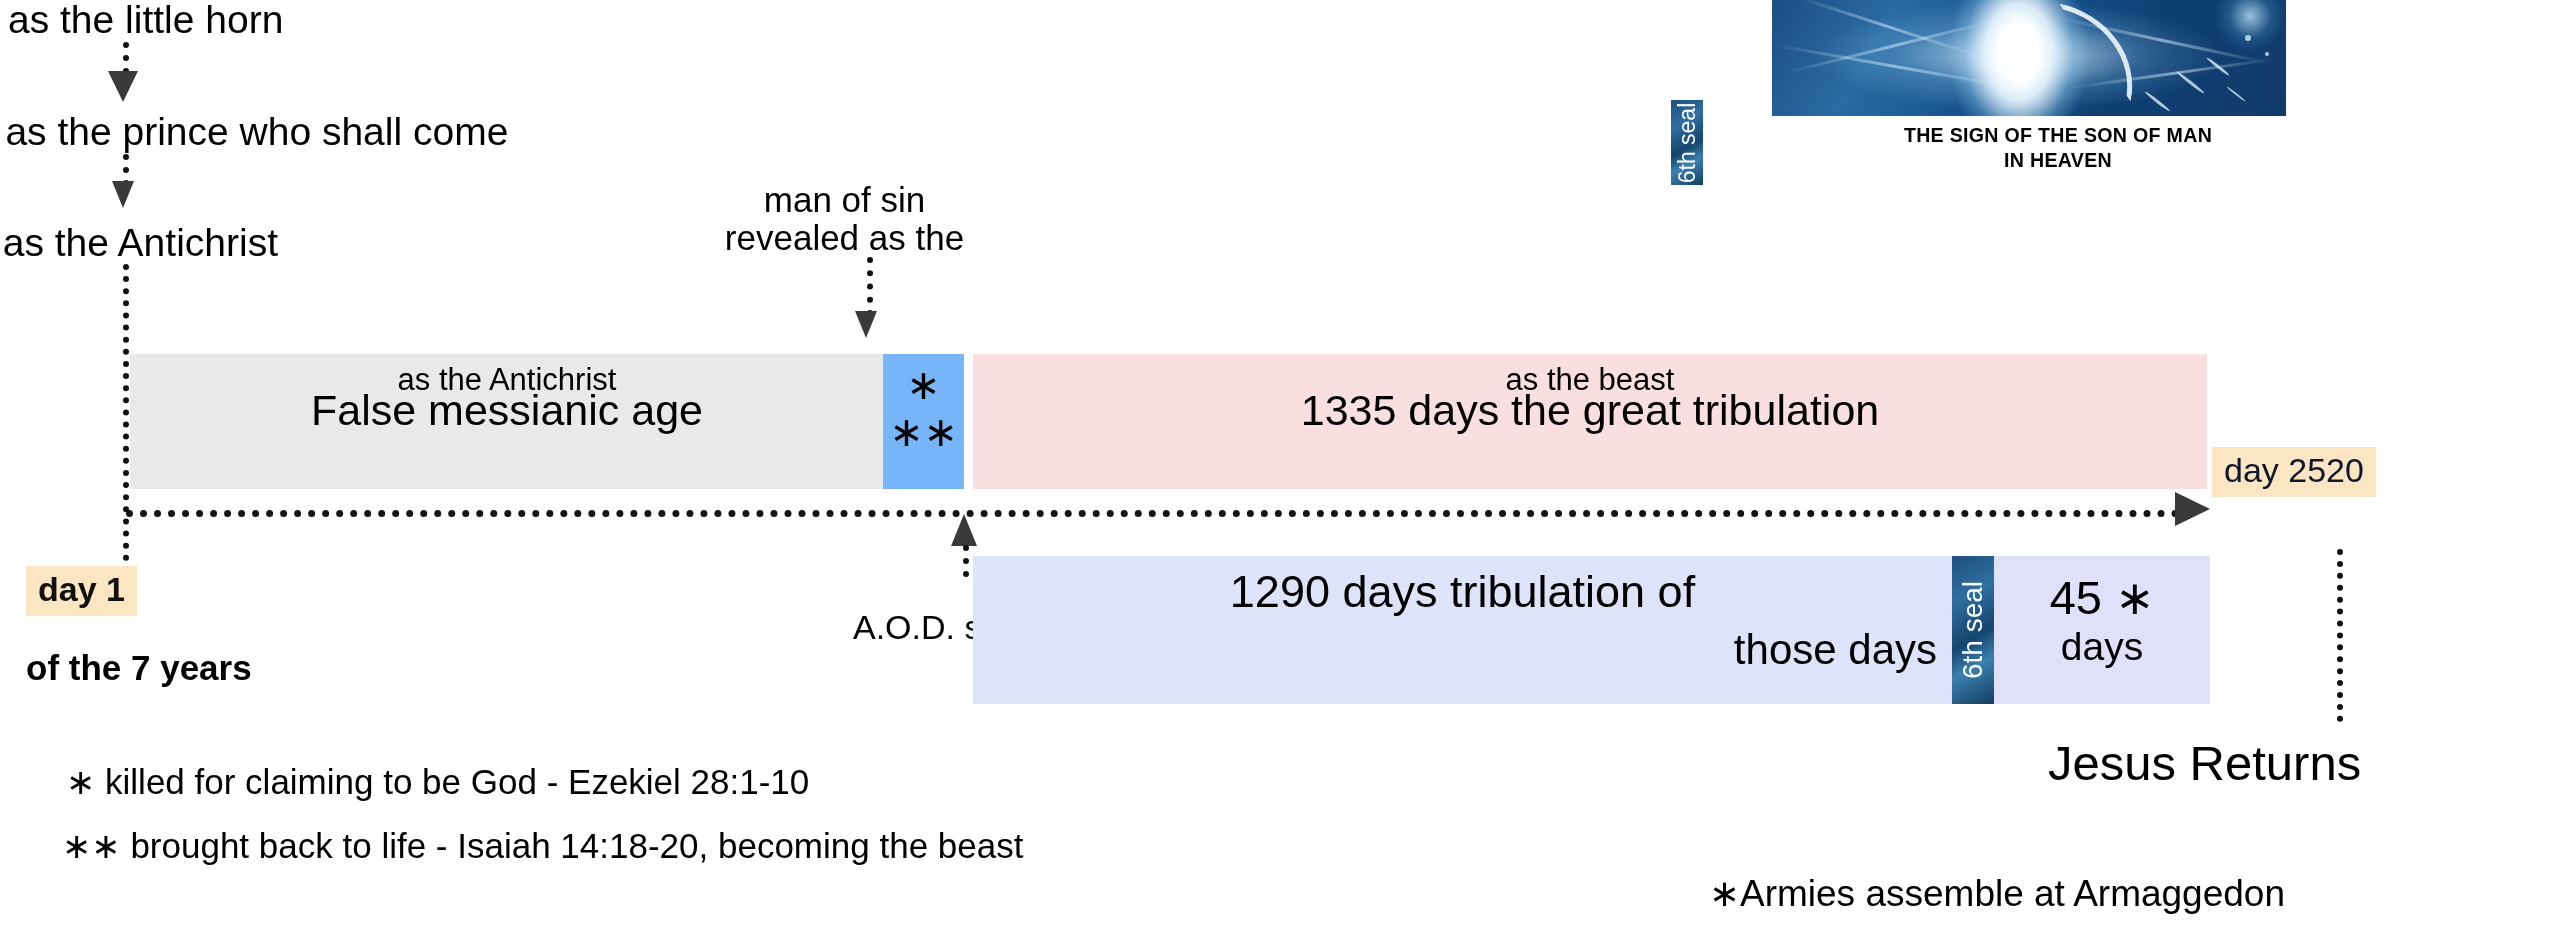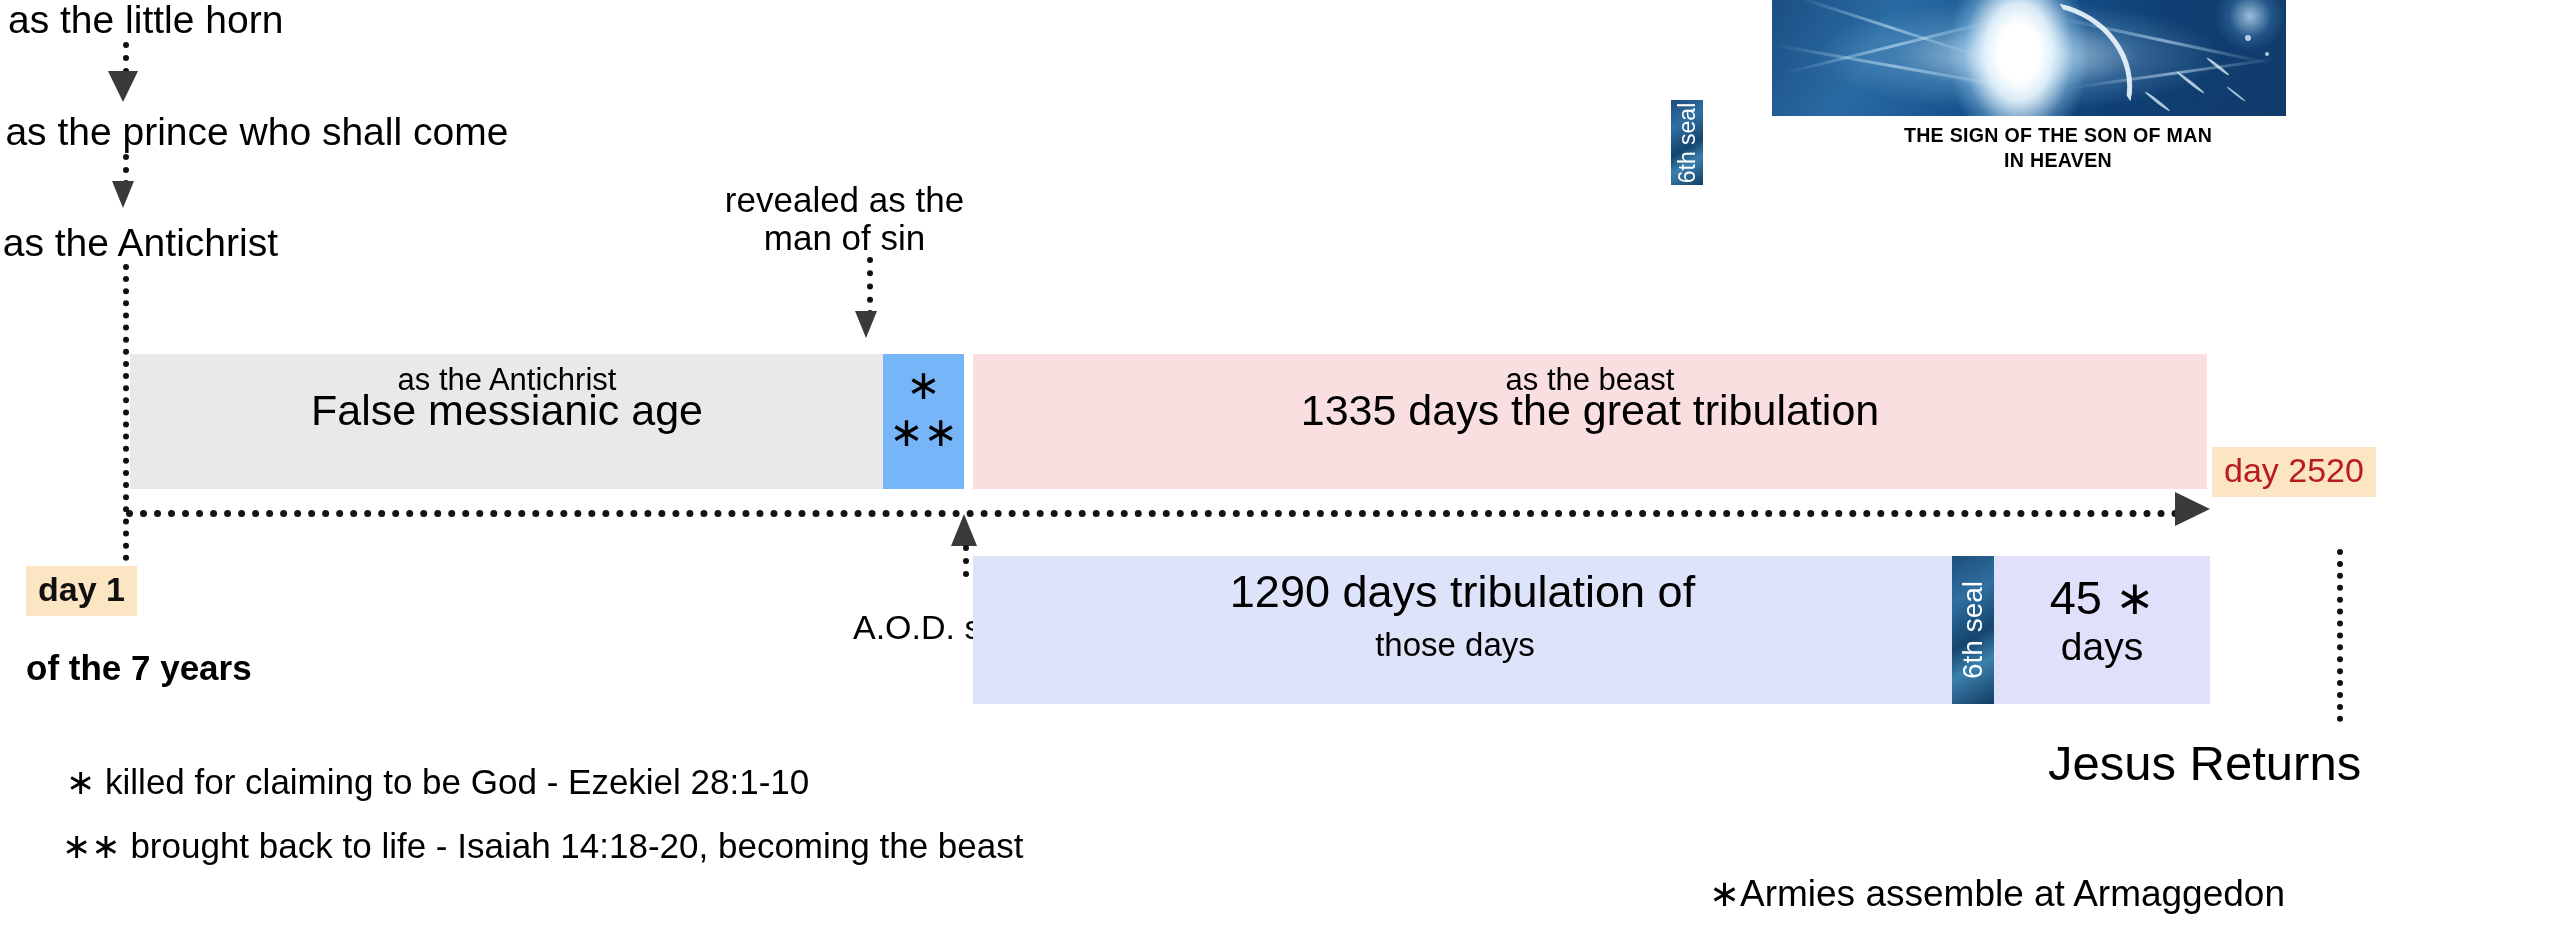--- a/index.html
+++ b/index.html
@@ -73,33 +73,33 @@
     border-right:13.5px solid transparent;
     border-bottom:32px solid #3a3a3a;
   }
 
   
   .chip{
     position:absolute;background:#fbe5c3;font-size:34px;
     padding:4px 12px 6.8px 12px;box-sizing:border-box;
   }
   .chip-day1{left:26px;top:566px;color:#111;font-weight:bold;}
-  .chip-day2520{left:2212px;top:447px;color:#b91c1c;}
+  .chip-day2520{left:2212px;top:447px;color:#0f172a;}
 
   .lbl-7years{left:26px;top:648px;font-size:35px;font-weight:bold;}
 
   
   .bar-lower{top:556px;height:148px;}
   .lseg{position:absolute;top:0;height:148px;box-sizing:border-box;}
   .lseg-main{left:973px;width:979px;background:#dde3f8;}
   .lseg-seal{left:1952px;width:42px;background:linear-gradient(150deg,#1d4f7c 0%,#2f6fa0 28%,#14456e 55%,#3b80ad 72%,#123d63 100%);}
   .lseg-45{left:1994px;width:216px;background:#e0e0fa;}
 
   .lseg-main-t1{position:absolute;left:0;right:0;text-align:center;top:9.5px;font-size:45px;}
-  .lseg-main-t2{position:absolute;left:0;right:15px;text-align:center;top:70px;font-size:33px;}
+  .lseg-main-t2{position:absolute;left:0;right:15px;text-align:right;top:70px;font-size:42px;}
   .lseg-45-t1{position:absolute;left:0;right:0;text-align:center;top:13.5px;font-size:47px;}
   .lseg-45-t2{position:absolute;left:0;right:0;text-align:center;top:69px;font-size:39px;}
 
   .vert-seal-text{
     position:absolute;left:50%;top:50%;
     transform:translate(-50%,-50%) rotate(-90deg);
     white-space:nowrap;color:#ffffff;font-size:28px;
   }
 
   .lbl-aod{left:853px;top:608px;font-size:34px;}
@@ -150,22 +150,22 @@
 <div class="abs lbl-lg lbl-prince nowrap">as the prince who shall come</div>
 
 <div class="abs vdotted" style="left:123px;top:154px;height:32px;"></div>
 <div class="abs arrow-down-head thin" style="left:112px;top:181px;"></div>
 
 <div class="abs lbl-lg lbl-antichrist-left nowrap">as the Antichrist</div>
 
 <div class="abs vdotted" style="left:123px;top:264px;height:297px;"></div>
 
 <div class="abs lbl-revealed">
+  <div>man of sin</div>
   <div>revealed as the</div>
-  <div>man of sin</div>
 </div>
 <div class="abs vdotted" style="left:867px;top:257px;height:59px;"></div>
 <div class="abs arrow-down-head thin" style="left:855px;top:311px;"></div>
 
 <div class="abs bar-upper" style="left:0;width:2576px;">
 
   <div class="seg seg-gray">
     <div class="seg-text seg-sub">as the Antichrist</div>
     <div class="seg-text seg-main">False messianic age</div>
   </div>

